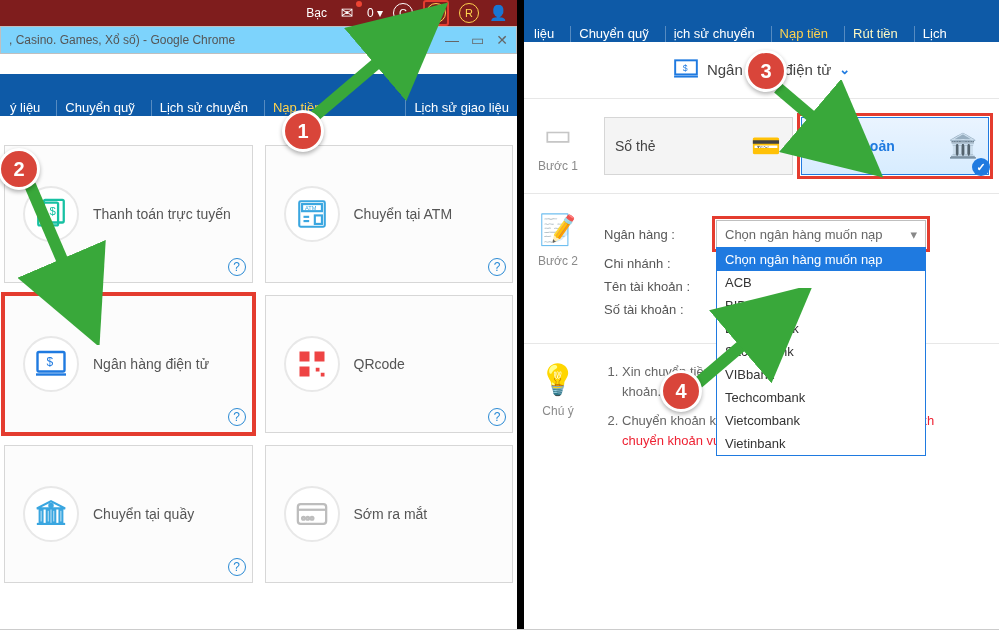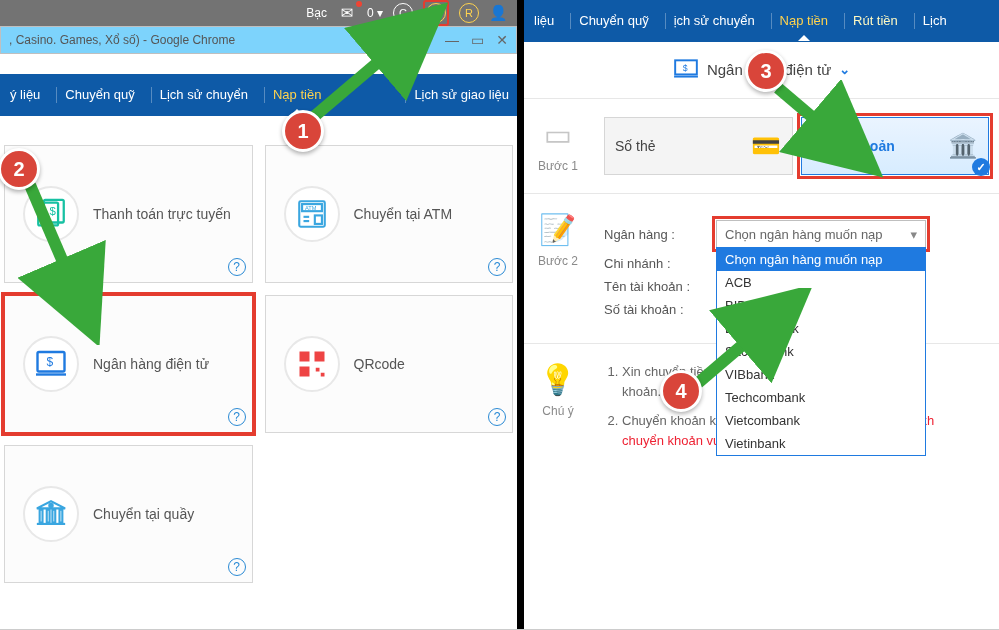--- a/index.html
+++ b/index.html
@@ -4,37 +4,37 @@
 <style>
 html,body{margin:0;padding:0;font-family:Arial,Helvetica,sans-serif;font-size:13px;color:#444;background:#fff}
 *{box-sizing:border-box}
 .stage{position:relative;width:999px;height:630px;overflow:hidden;border-bottom:1px solid #ccc}
 .half{position:absolute;top:0;height:630px}
 .left{left:0;width:517px}
 .right{left:524px;width:475px}
 .vdivider{position:absolute;left:517px;top:0;width:7px;height:630px;background:#000}
 
 
-.top-dark{position:absolute;left:0;top:0;height:26px;width:517px;background:#737373;color:#fff;display:flex;align-items:center;padding:0 8px;gap:10px;font-size:12px}
+.top-dark{position:absolute;left:0;top:0;height:26px;width:517px;background:#7f1d1d;color:#fff;display:flex;align-items:center;padding:0 8px;gap:10px;font-size:12px}
 .top-dark .spacer{flex:1}
 .top-dark .mail{position:relative}
 .top-dark .dot{position:absolute;top:-2px;right:-5px;width:6px;height:6px;border-radius:50%;background:#e43}
 .hdr-ico{display:inline-flex;align-items:center;justify-content:center;width:20px;height:20px;border:1px solid #fff;border-radius:50%;font-size:11px}
 .hdr-ico.noborder{border:none;font-size:15px}
 .n-btn{color:#ffd34e;border-color:#ffd34e;font-weight:bold}
 .r-btn{color:#ffd34e;border:1px solid #ffd34e}
 .red-box{border:2px solid #e43c2f;padding:1px;border-radius:3px}
 
 
 .chrome-bar{position:absolute;left:0;top:26px;width:517px;height:28px;background:#7dd3fc;border:1px solid #bfbfbf;display:flex;align-items:center;padding:0 8px;font-size:12px;color:#555}
 .chrome-bar .winctrl{margin-left:auto;display:flex;gap:12px;color:#666;font-size:14px}
 .chrome-bar .winctrl span{cursor:default}
 
 
-.bluenav{position:absolute;left:0;height:42px;background:#0e5aa7;display:flex;align-items:center;padding:0 10px;gap:8px;color:#fff;font-size:13px;white-space:nowrap}
+.bluenav{position:absolute;left:0;height:42px;background:#0e5aa7;display:flex;align-items:flex-end;padding:0 10px;gap:8px;color:#fff;font-size:13px;white-space:nowrap}
 .bluenav.left-nav{top:74px;width:517px}
 .bluenav.right-nav{top:0;width:475px}
 .bluenav .tab{padding:0 8px;border-left:1px solid rgba(255,255,255,.3);line-height:16px}
 .bluenav .tab.first{border-left:none;padding-left:0}
 .bluenav .tab.active{color:#ffd34e;font-weight:normal;position:relative}
 .bluenav .tab.active::after{content:"";position:absolute;left:50%;bottom:-12px;transform:translateX(-50%);border:6px solid transparent;border-bottom-color:#fff}
 
 
 .grid{position:absolute;left:0;top:145px;width:517px;display:grid;grid-template-columns:1fr 1fr;gap:12px;padding:0 4px}
 .card{border:1px solid #d7d7d7;background:#fcfcfc;height:138px;display:flex;align-items:center;gap:14px;padding:0 18px;position:relative}
@@ -165,20 +165,32 @@
               <rect x="4" y="9" width="2" height="9"></rect>
               <rect x="9" y="9" width="2" height="9"></rect>
               <rect x="13" y="9" width="2" height="9"></rect>
               <rect x="18" y="9" width="2" height="9"></rect>
               <line x1="2" y1="19" x2="22" y2="19"></line>
               <circle cx="12" cy="6" r="1.2" fill="#3aa6e0"></circle>
             </svg>
           </span>
         <span class="lbl">Chuyển tại quầy</span>
         <span class="help">?</span>
+      </div>
+      <div class="card">
+        <span class="ico">
+            <svg width="34" height="28" viewBox="0 0 24 18" fill="none" stroke="#bdbdbd" stroke-width="1.6">
+              <rect x="2" y="2" width="20" height="14" rx="2"></rect>
+              <line x1="2" y1="6" x2="22" y2="6"></line>
+              <circle cx="6" cy="12" r="1"></circle>
+              <circle cx="9" cy="12" r="1"></circle>
+              <circle cx="12" cy="12" r="1"></circle>
+            </svg>
+          </span>
+        <span class="lbl">Sớm ra mắt</span>
       </div>
     </div>
   </div>
 
   <div class="vdivider"></div>
 
   <div class="half right">
     <div class="bluenav right-nav">
       <span class="tab first">liệu</span>
       <span class="tab">Chuyển quỹ</span>

